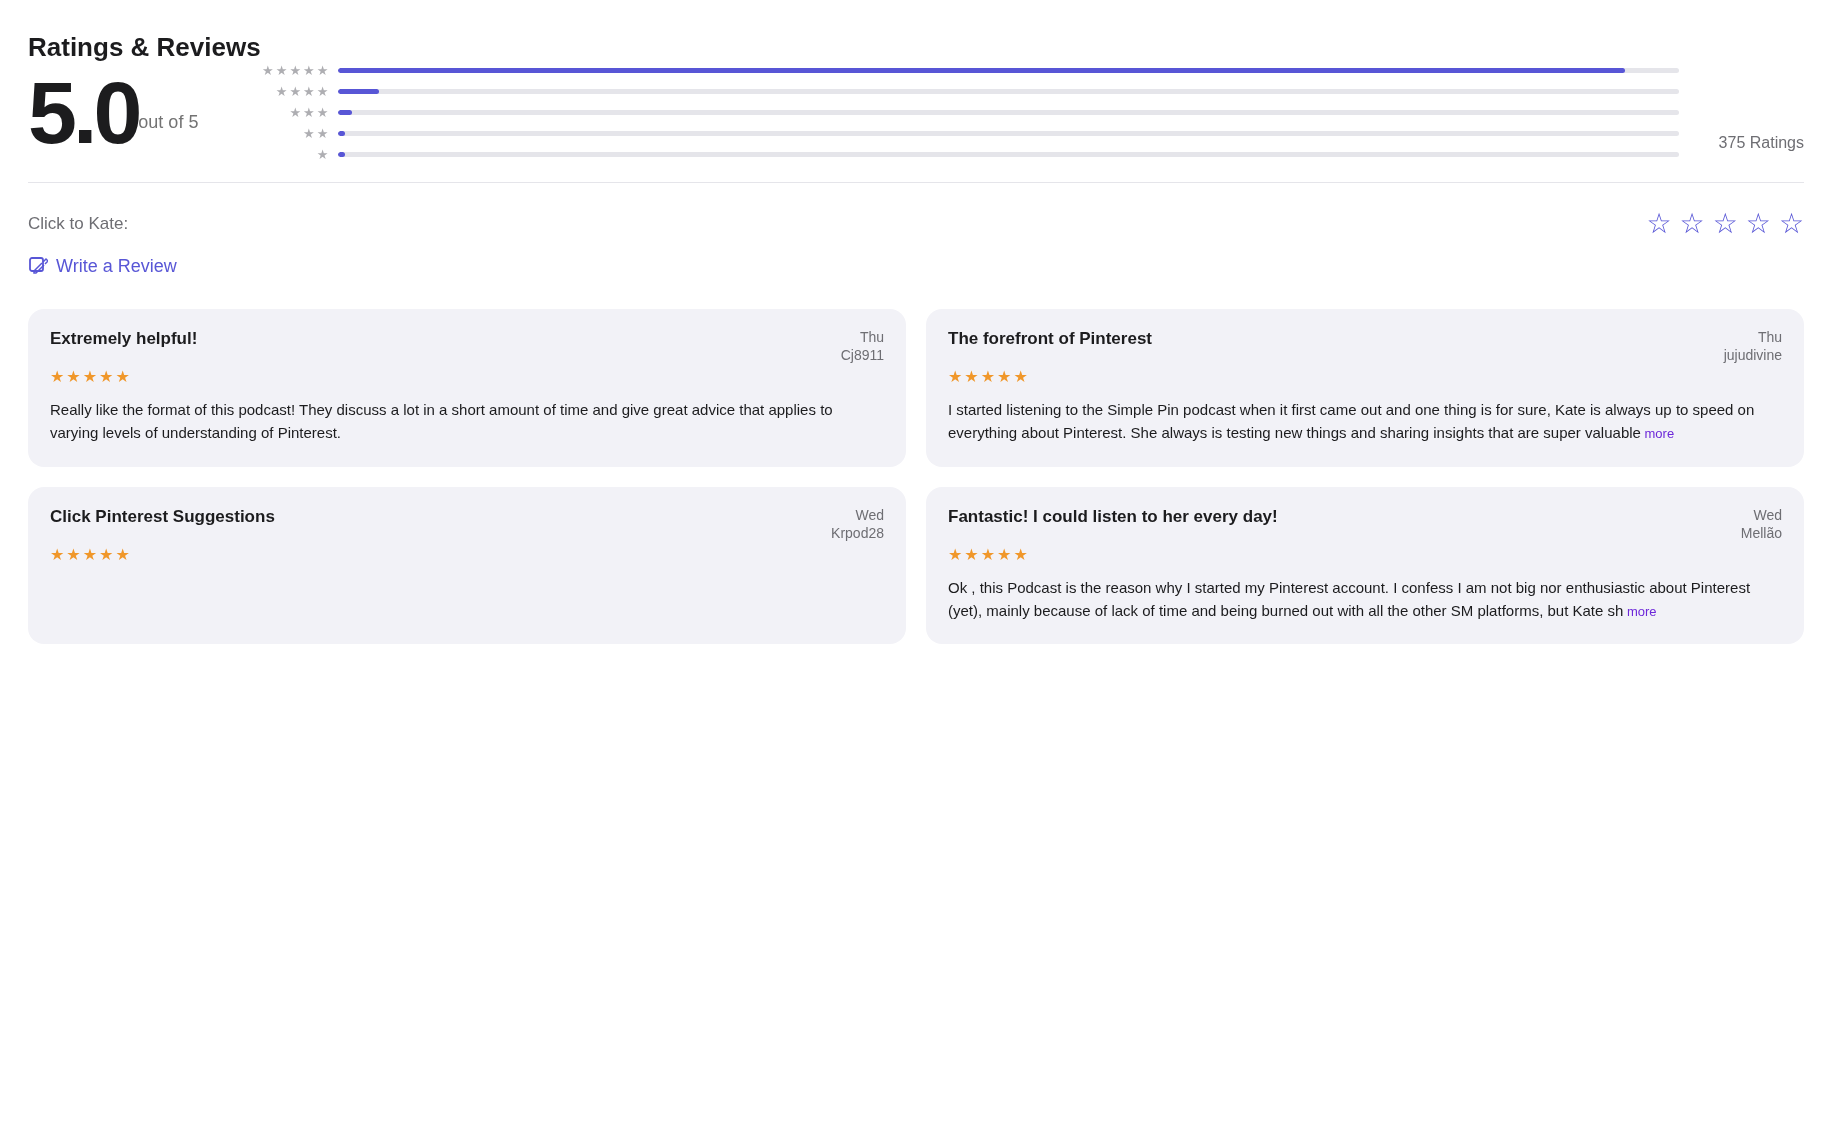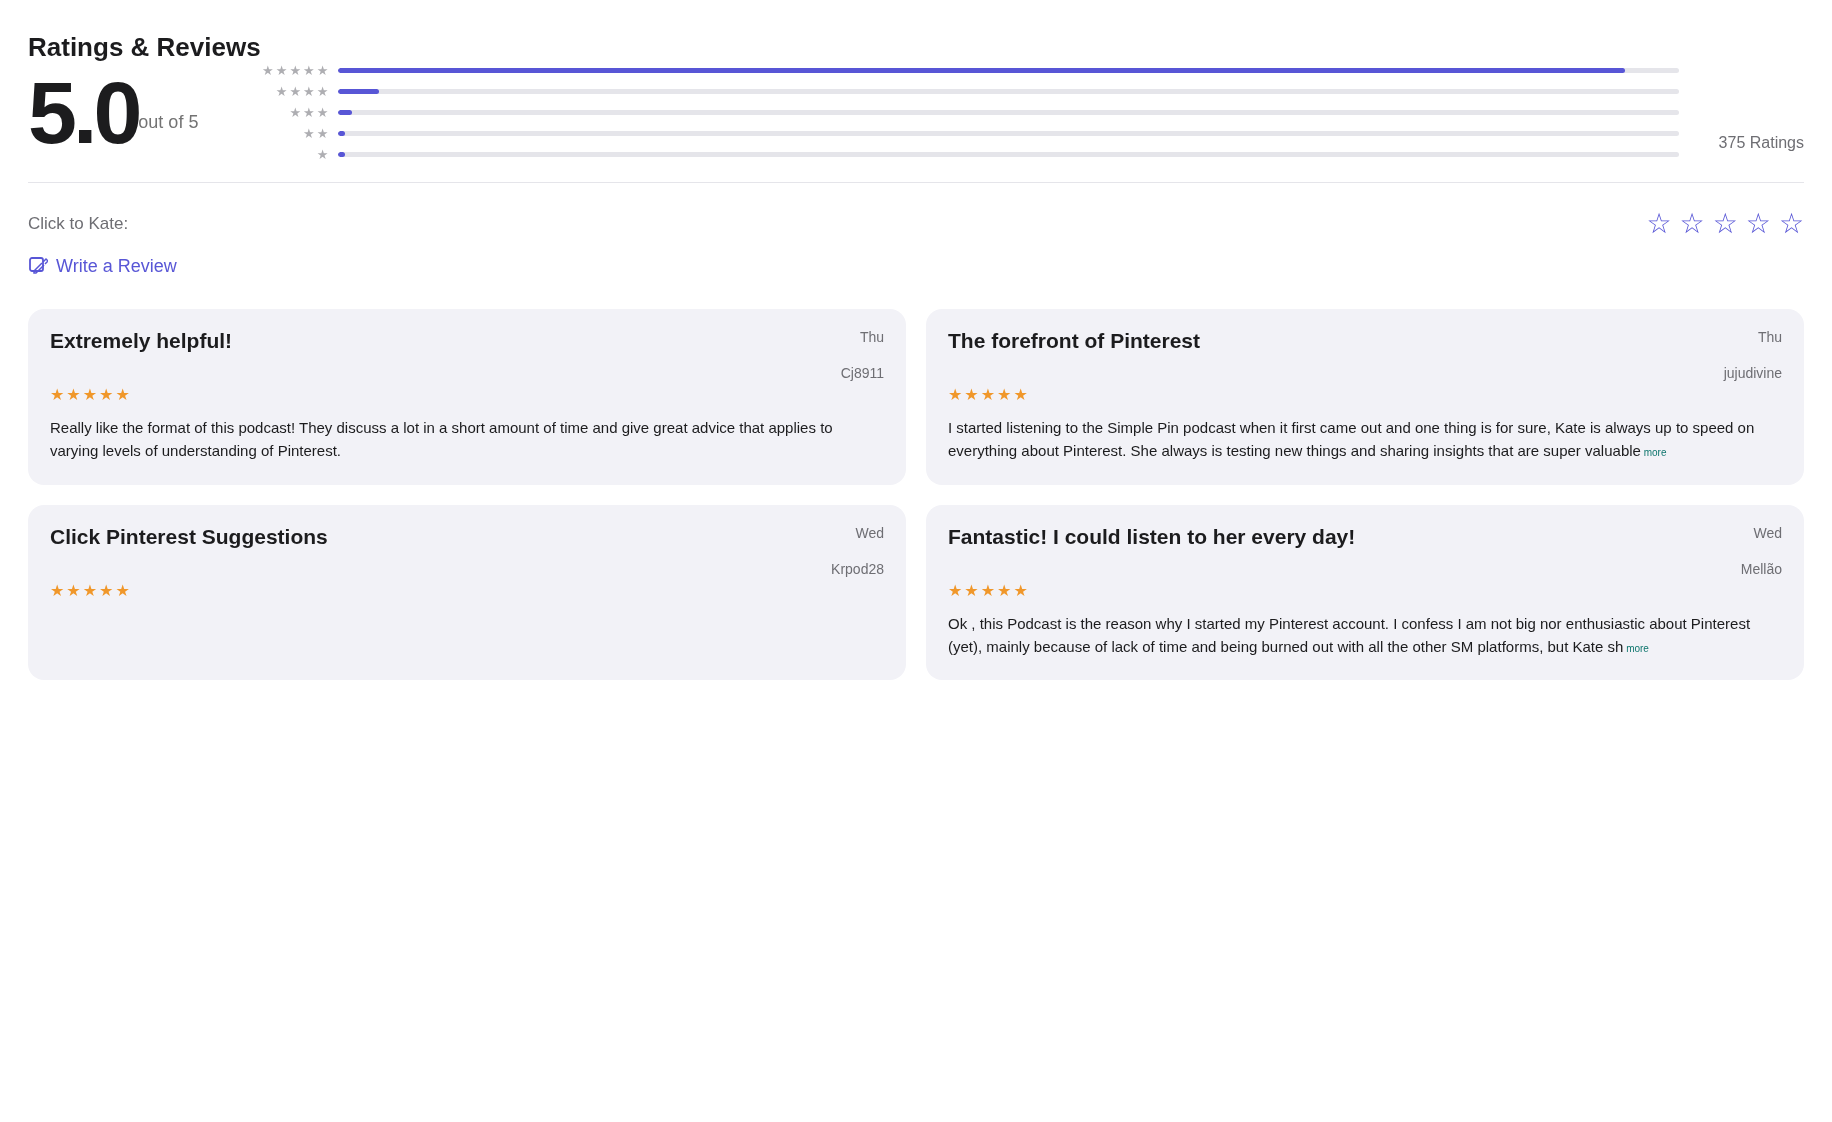--- a/index.html
+++ b/index.html
@@ -153,29 +153,29 @@
     }
 
     .review-header {
       display: flex;
       justify-content: space-between;
       align-items: flex-start;
       margin-bottom: 4px;
     }
 
     .review-title {
-      font-size: 21px;
+      font-size: 17px;
       font-weight: 700;
     }
 
     .review-meta {
       display: flex;
       flex-direction: column;
       align-items: flex-end;
-      gap: 20px;
+      gap: 2px;
     }
 
     .review-day {
       font-size: 14px;
       color: #6e6e73;
     }
 
     .review-author {
       font-size: 14px;
       color: #6e6e73;
@@ -196,22 +196,22 @@
       font-size: 15px;
       line-height: 1.55;
       color: #1c1c1e;
       overflow: hidden;
       display: -webkit-box;
       -webkit-line-clamp: 4;
       -webkit-box-orient: vertical;
     }
 
     .more-link {
-      color: #0f766e;
-      font-size: 10px;
+      color: #6d28d9;
+      font-size: 13px;
       cursor: pointer;
       display: inline;
     }
   </style>
 </head>
 <body>
 
 <h1 class="page-title">Ratings &amp; Reviews</h1>
 
 <div class="ratings-summary">

